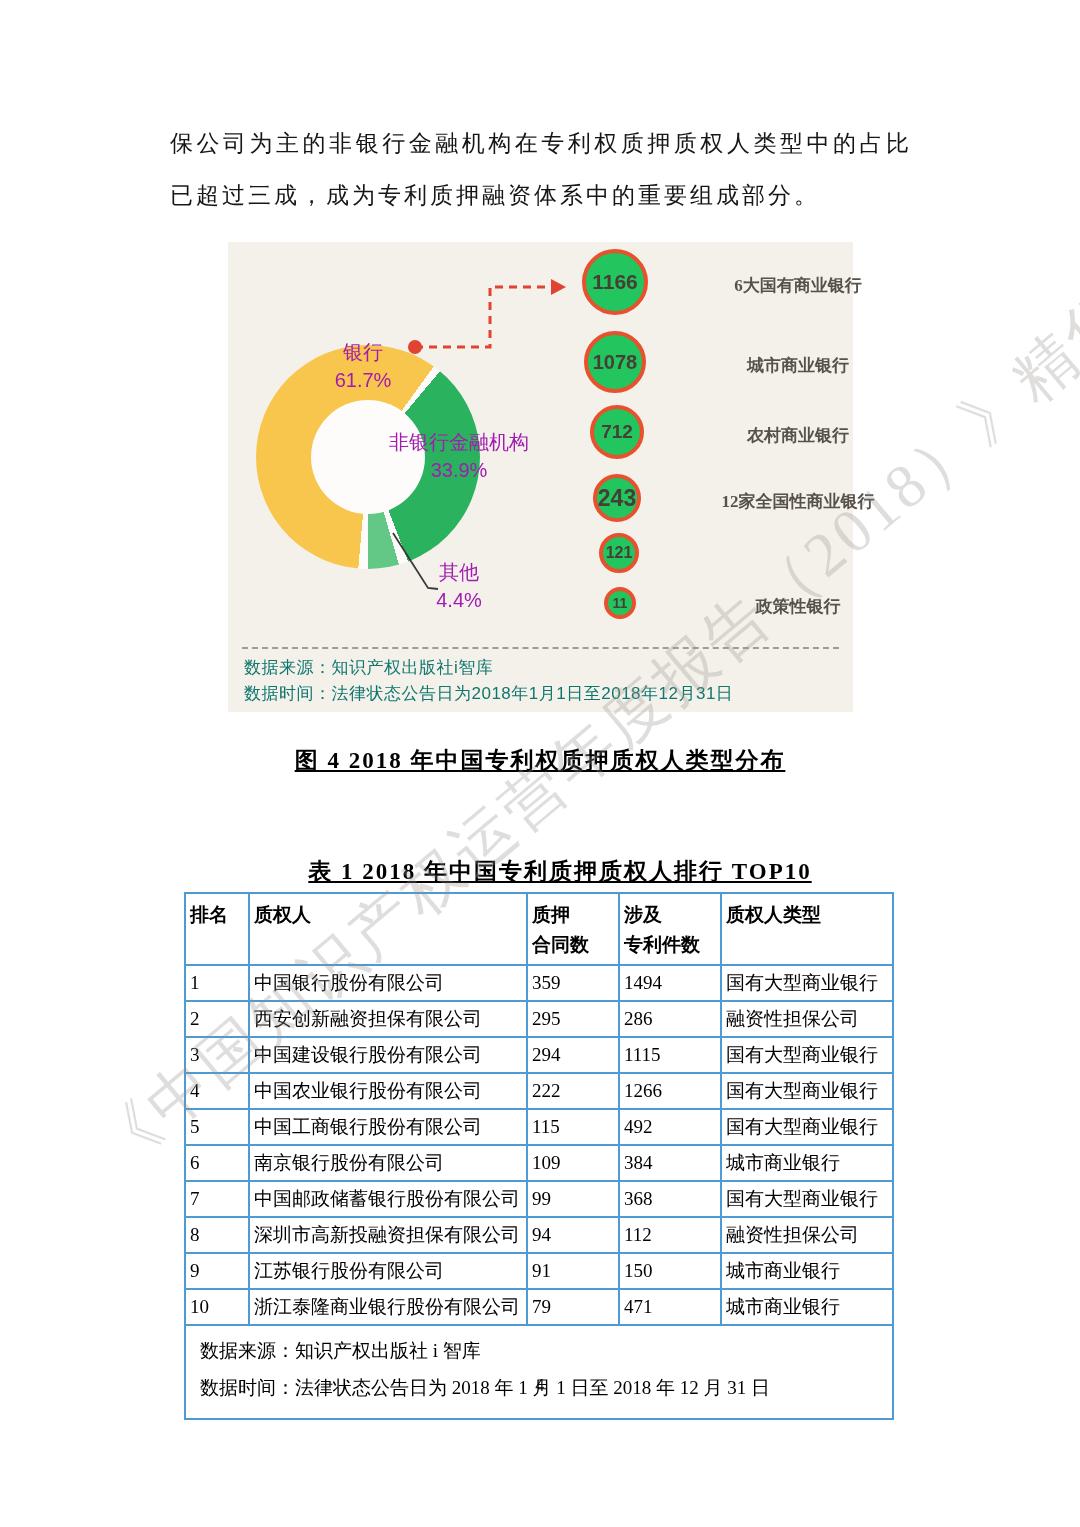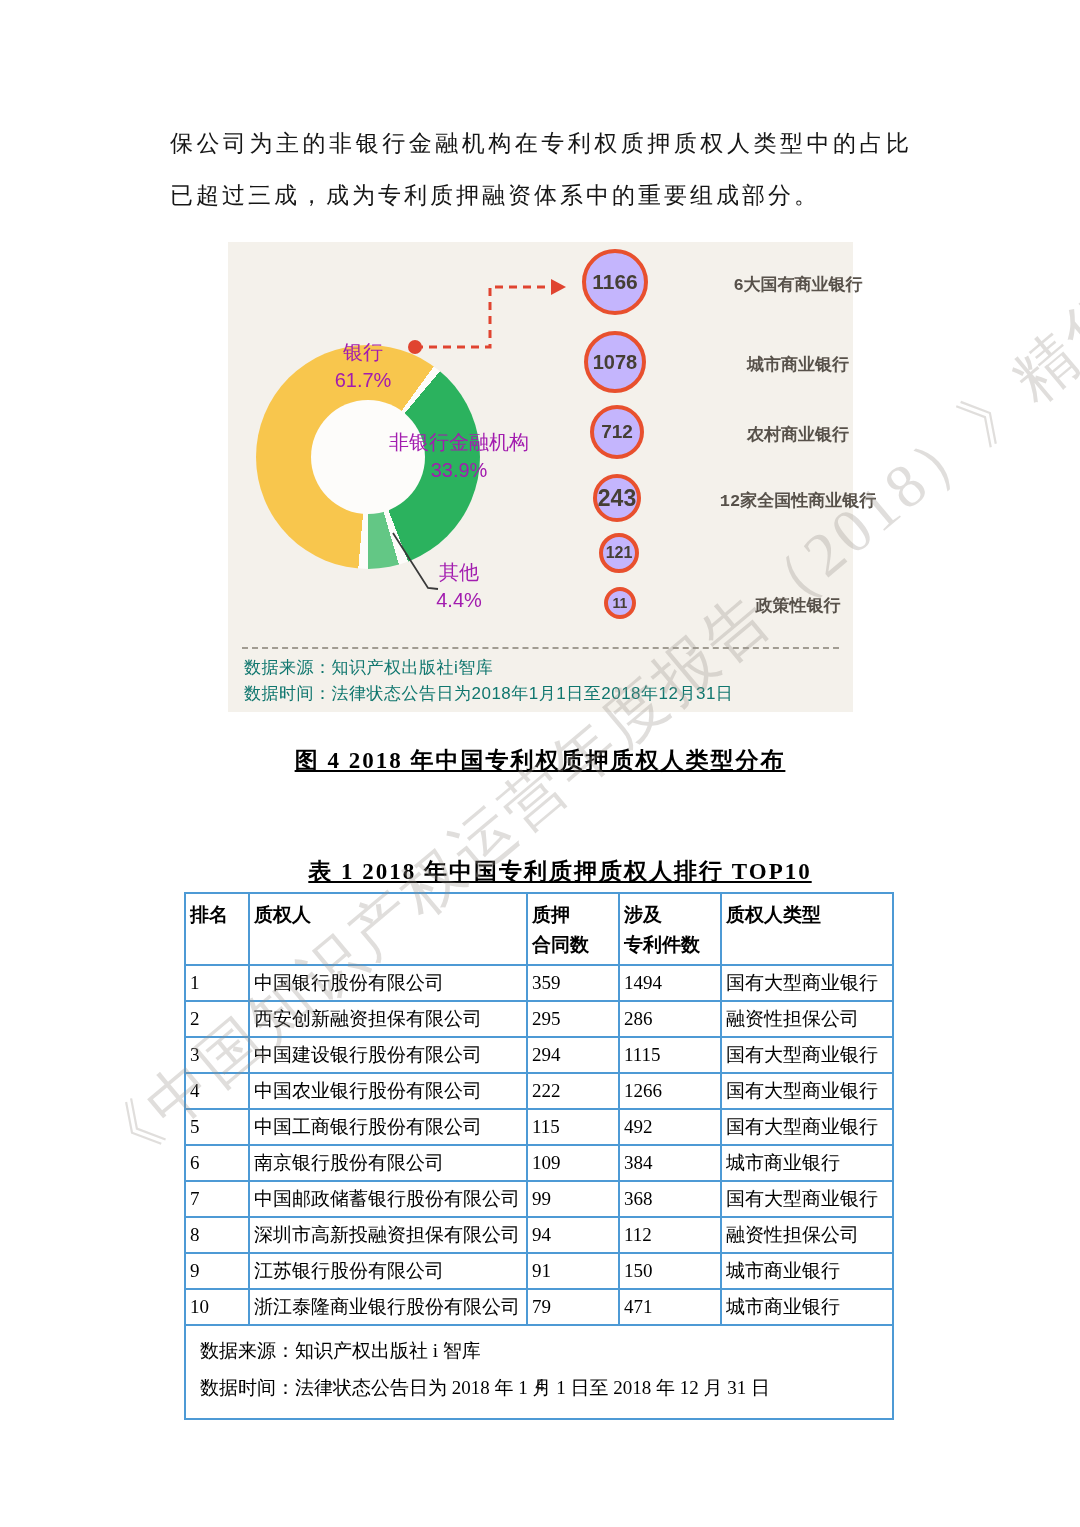--- a/index.html
+++ b/index.html
@@ -44,34 +44,34 @@
   .donut-label {
     position:absolute; text-align:center; color:#a21caf;
     font-family:"Liberation Sans", sans-serif; font-size:20px; line-height:28px;
   }
   .lbl-bank    { left:60px;  top:96px;  width:150px; }
   .lbl-nonbank { left:121px; top:186px; width:220px; }
   .lbl-other   { left:166px; top:316px; width:130px; }
   .callout-svg { position:absolute; left:0; top:0; width:625px; height:470px; pointer-events:none; }
   .bubble {
     position:absolute; border-radius:50%;
-    background:#c4b5fd; border:4px solid #E8502E; box-sizing:border-box;
+    background:#22c55e; border:4px solid #E8502E; box-sizing:border-box;
     display:flex; align-items:center; justify-content:center;
     font-weight:bold; color:#453F35; font-family:"Liberation Sans", sans-serif;
   }
   .b0 { left:354px; top:7px;   width:66px; height:66px; font-size:21px; }
   .b1 { left:356px; top:89px;  width:62px; height:62px; font-size:20px; }
   .b2 { left:362px; top:163px; width:54px; height:54px; font-size:19px; }
   .b3 { left:365px; top:232px; width:48px; height:48px; font-size:23px; }
   .b4 { left:371px; top:291px; width:40px; height:40px; font-size:16px; }
   .b5 { left:376px; top:345px; width:32px; height:32px; font-size:14px; }
   .bubble-label {
     position:absolute; left:450px; width:240px; text-align:center;
     font-weight:bold; color:#57514A; font-size:17px; line-height:29px;
-    font-family:Liberation Mono, monospace;
+    font-family:Liberation Serif, serif;
   }
   .bl0 { top:29px; } .bl1 { top:109px; } .bl2 { top:179px; }
   .bl3 { top:245px; } .bl4 { top:287px; } .bl5 { top:350px; }
   .separator {
     position:absolute; left:14px; right:14px; top:405px;
     border-top:2px dashed #A19C92;
   }
   .card-source {
     position:absolute; left:16px; font-size:17px; color:#0f766e;
     font-family:"Liberation Sans", sans-serif; letter-spacing:0.5px;

